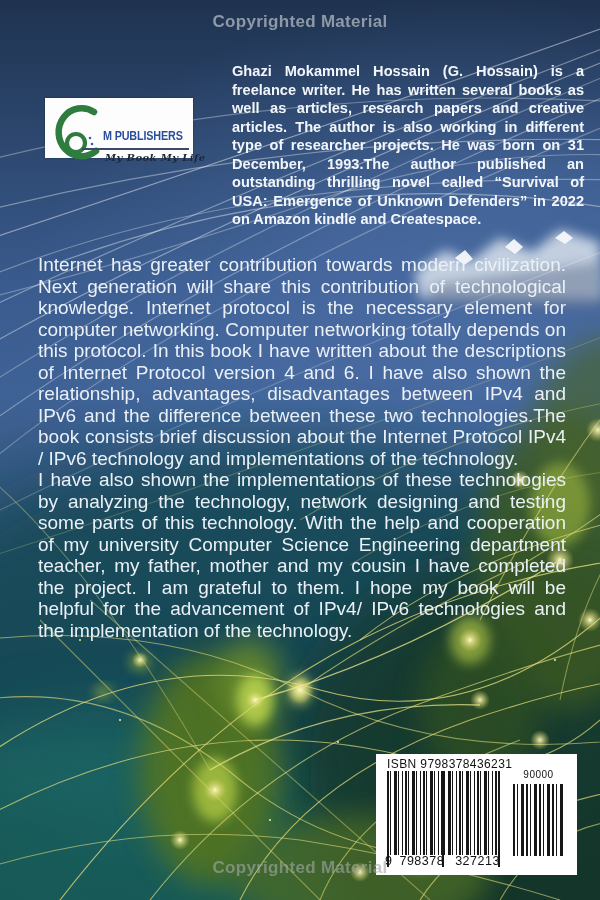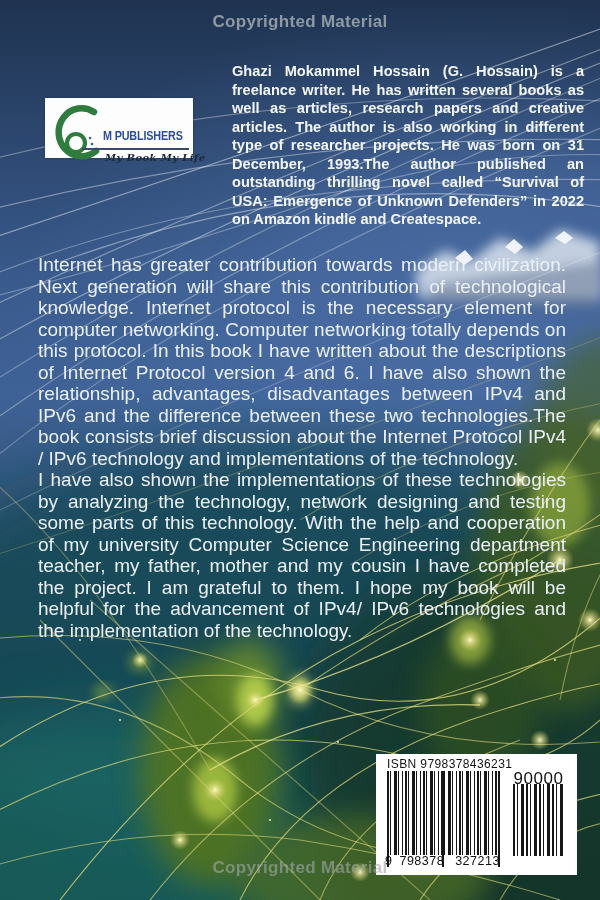--- a/index.html
+++ b/index.html
@@ -32,21 +32,21 @@
   .bars-main{
     position:absolute;left:11px;top:17px;width:113px;height:84px;
     background:repeating-linear-gradient(90deg,#161616 0 2px,#fff 2px 3px,#161616 3px 4px,#fff 4px 7px,#161616 7px 10px,#fff 10px 11px,#161616 11px 12px,#fff 12px 15px,#161616 15px 16px,#fff 16px 18px);
   }
   .guard{position:absolute;width:2px;top:17px;height:96px;background:#161616;}
   .g-l{left:11px}.g-m{left:66px}.g-r{left:122px}
   .digits{position:absolute;left:9px;top:100px;width:120px;display:flex;font-size:12.5px;color:#111;letter-spacing:.5px;}
   .digits span{white-space:nowrap;}
   .digits .d1{margin-right:7px;}
   .digits .d2{margin-right:11px;}
-  .supp-label{position:absolute;left:136px;top:15px;width:53px;text-align:center;font-size:17px;color:#111;letter-spacing:.5px;}
+  .supp-label{position:absolute;left:136px;top:15px;width:53px;text-align:center;font-size:10px;color:#111;letter-spacing:.5px;}
   .bars-supp{
     position:absolute;left:137px;top:30px;width:51px;height:72px;
     background:repeating-linear-gradient(90deg,#161616 0 2px,#fff 2px 4px,#161616 4px 5px,#fff 5px 8px,#161616 8px 11px,#fff 11px 13px);
   }
 </style>
 </head>
 <body>
 
 <div class="cover">
 

